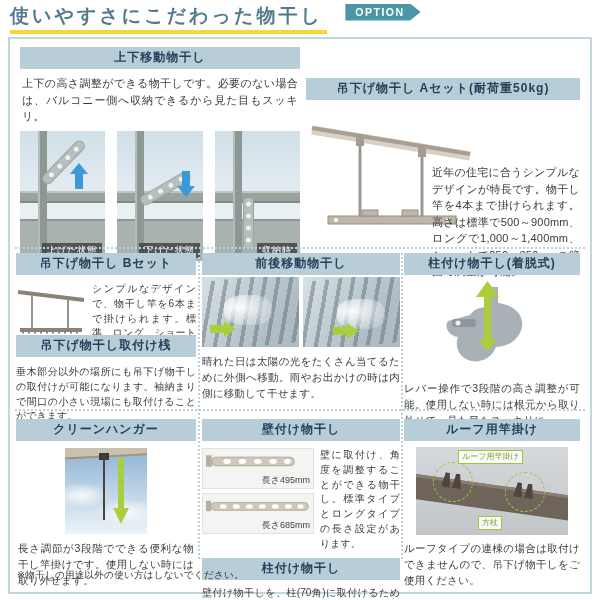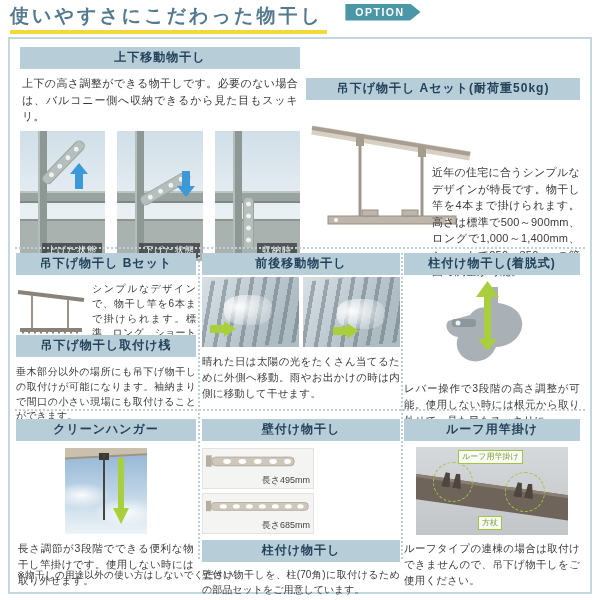--- a/index.html
+++ b/index.html
@@ -296,20 +296,21 @@
               <ellipse cx="35" cy="8.5" rx="4" ry="2.5" fill="#fff"></ellipse>
               <ellipse cx="50" cy="8.5" rx="4" ry="2.5" fill="#fff"></ellipse>
               <ellipse cx="65" cy="8.5" rx="4" ry="2.5" fill="#fff"></ellipse>
               <ellipse cx="80" cy="8.5" rx="4" ry="2.5" fill="#fff"></ellipse>
               <ellipse cx="95" cy="8.5" rx="4" ry="2.5" fill="#fff"></ellipse>
               <ellipse cx="109" cy="8.5" rx="3.5" ry="2.5" fill="#fff"></ellipse>
             </svg>
             <span class="wall-label">長さ685mm</span>
           </div>
         </div>
+        <div class="small-text">壁に取付け、角度を調整することができる物干し。標準タイプとロングタイプの長さ設定があります。</div>
       </div>
       <div class="panel-header p-pillar-header">柱付け物干し</div>
       <div class="small-text pillar-text">壁付け物干しを、柱(70角)に取付けるための部品セットをご用意しています。</div>
     </div>
 
     <div class="p-roof">
       <div class="panel-header">ルーフ用竿掛け</div>
       <div class="roof-photo">
         <div class="roof-beam"></div>
         <div class="roof-bracket" style="left:26px;top:26px;transform:rotate(8deg)"></div>

